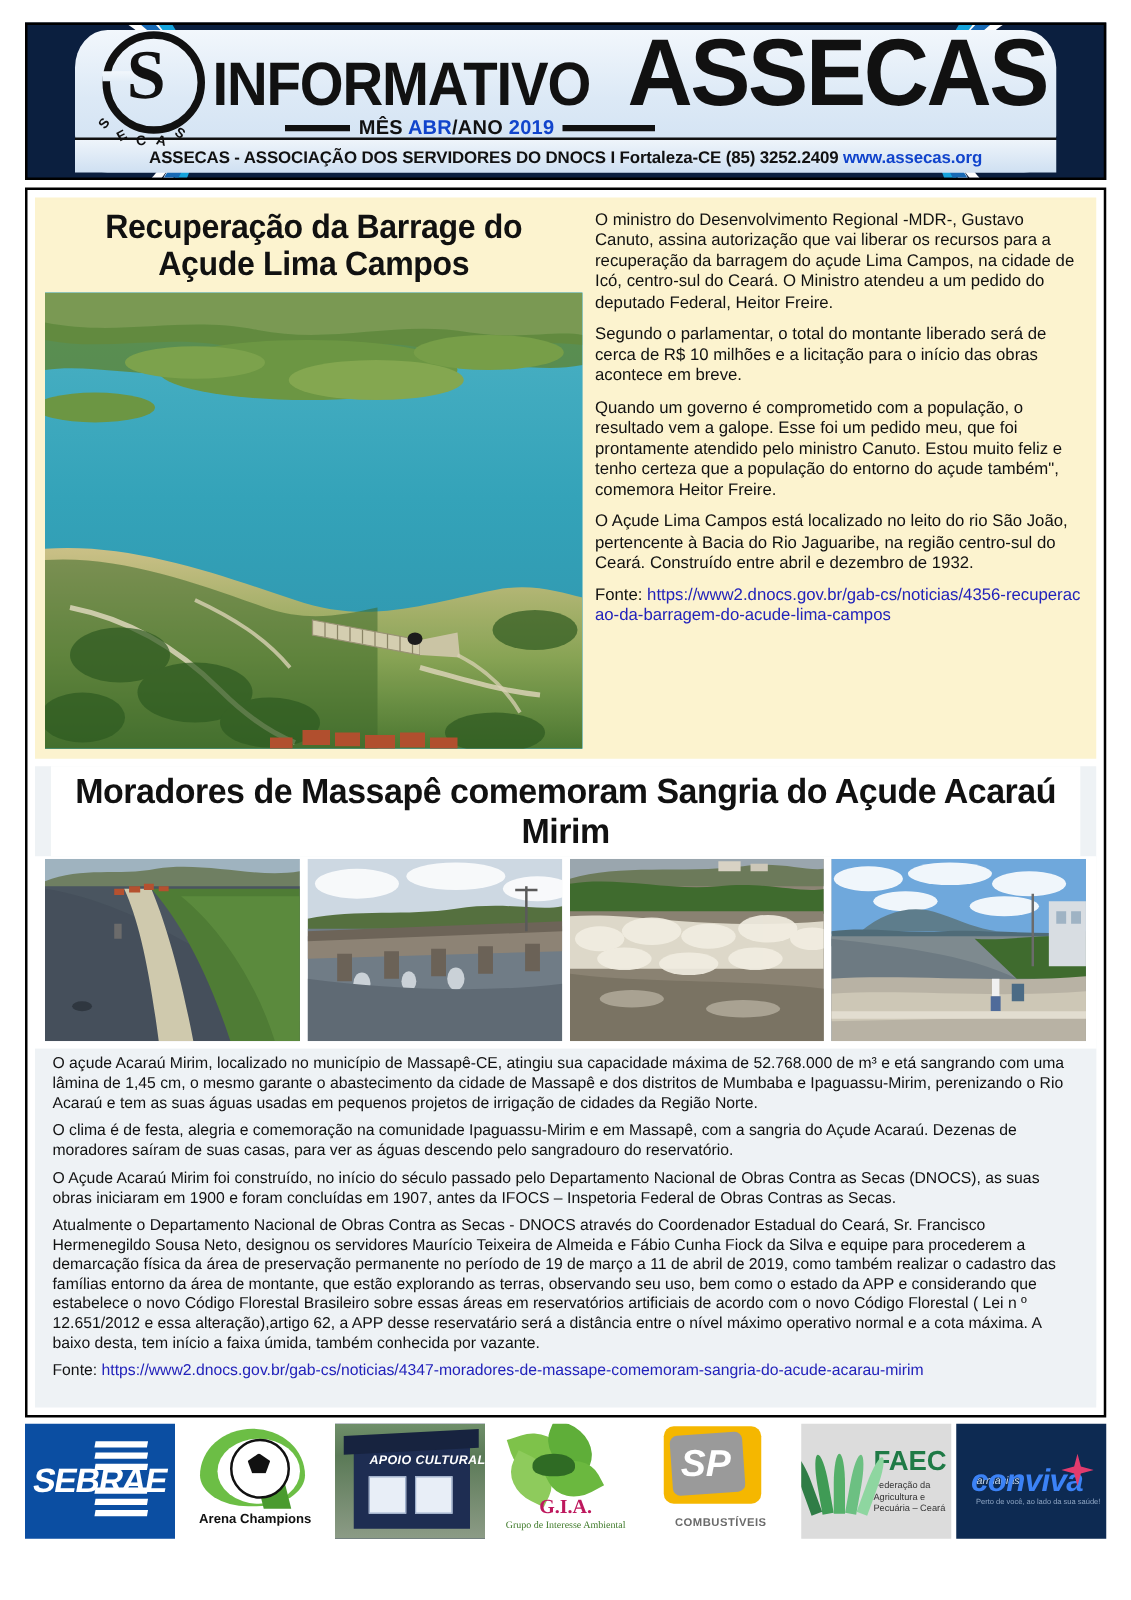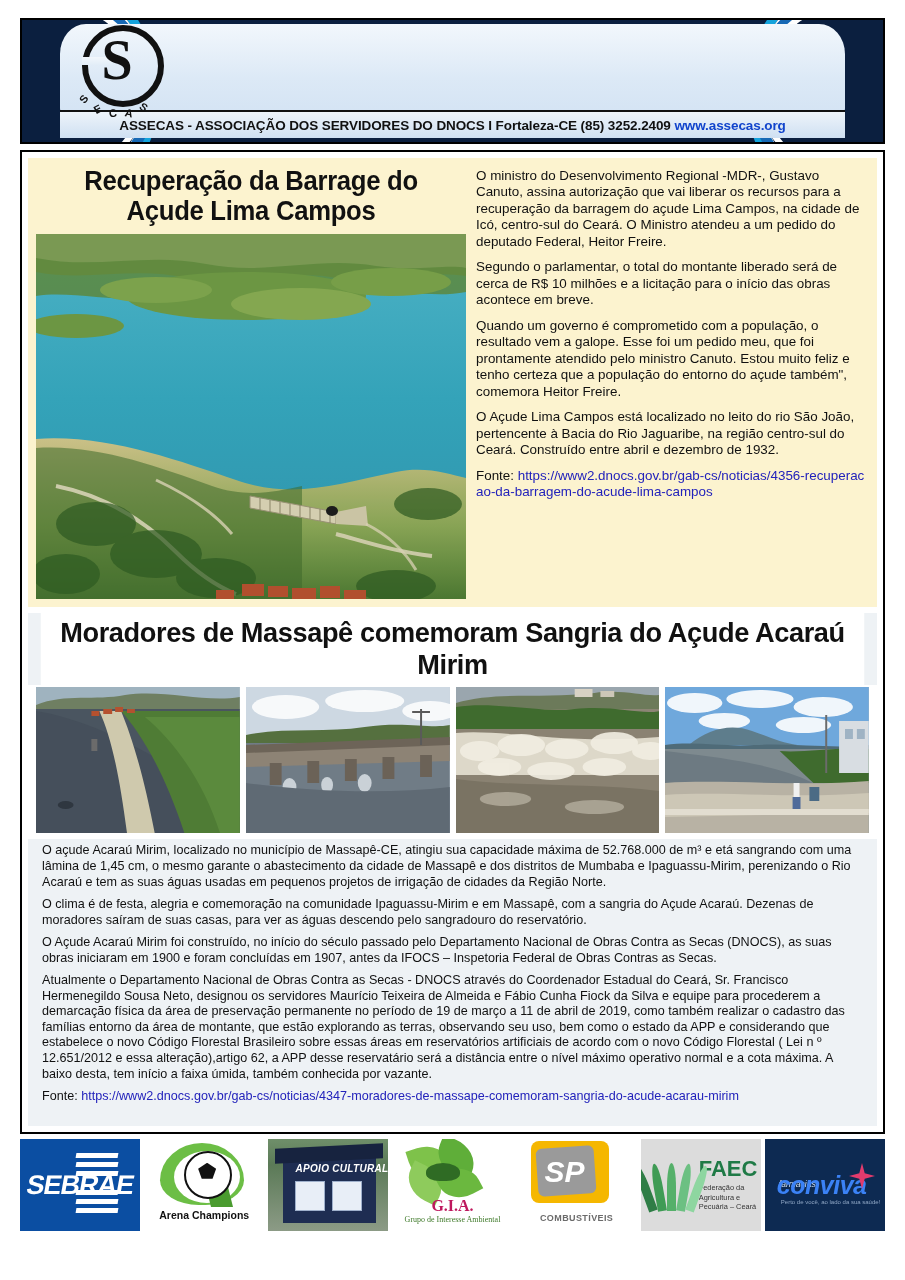--- a/index.html
+++ b/index.html
@@ -328,20 +328,31 @@
             <div class="logo-s">S</div>
             <div class="logo-arc">
               <span style="left:4px;top:14px;transform:rotate(-52deg);">S</span>
               <span style="left:18px;top:24px;transform:rotate(-28deg);">E</span>
               <span style="left:33px;top:28px;transform:rotate(-8deg);">C</span>
               <span style="left:49px;top:28px;transform:rotate(12deg);">A</span>
               <span style="left:64px;top:22px;transform:rotate(34deg);">S</span>
             </div>
           </div>
 
+          <div class="titles">
+            <div class="title-row">
+              <span class="t-informativo">INFORMATIVO</span>
+              <span class="t-assecas">ASSECAS</span>
+            </div>
+            <div class="monthline">
+              <span class="ml-bar"></span>
+              <span class="ml-text"><span>MÊS </span><span class="hi">ABR</span><span>/ANO </span><span class="hi">2019</span></span>
+              <span class="ml-bar2"></span>
+            </div>
+          </div>
         </div>
 
         <div class="mast-bottom">
           <div class="line"><span>ASSECAS - ASSOCIAÇÃO DOS SERVIDORES DO DNOCS I Fortaleza-CE (85) 3252.2409 </span><span class="url">www.assecas.org</span></div>
         </div>
 
       </div>
     </div>
   </div>
 

